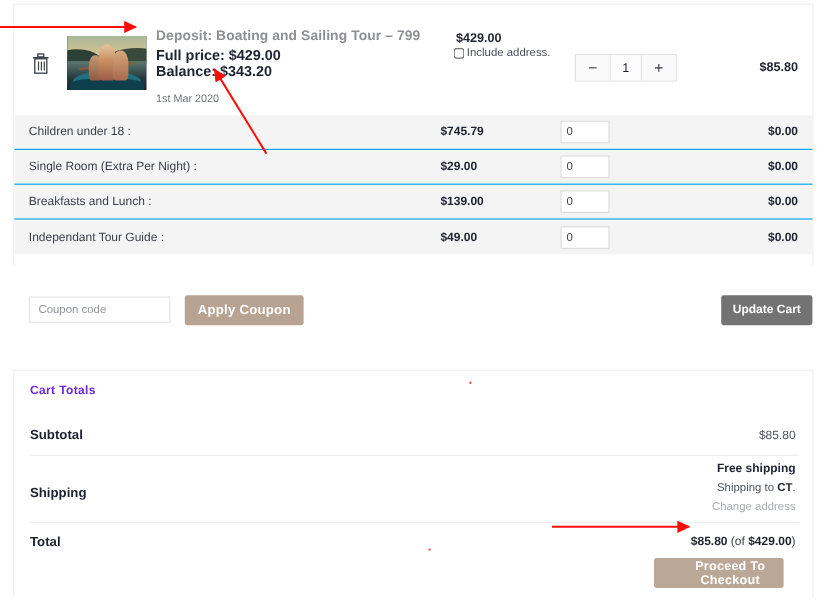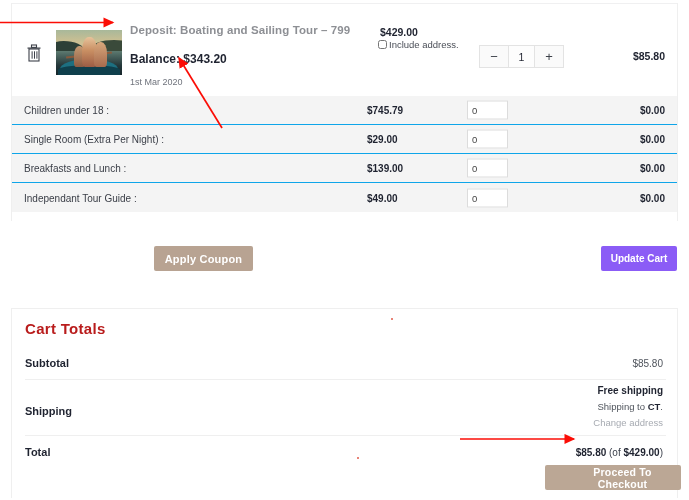--- a/index.html
+++ b/index.html
@@ -176,35 +176,35 @@
     position: absolute; left: 154px; top: 246px;
     width: 99px; height: 25px;
     background: #b8a392; color: #ffffff; border: none;
     font-size: 11px; font-weight: 700; letter-spacing: .2px;
     border-radius: 2px; cursor: pointer;
     font-family: "Liberation Sans", sans-serif;
   }
   .btn-update {
     position: absolute; left: 601px; top: 246px;
     width: 76px; height: 25px;
-    background: #8b5cf6; color: #ffffff; border: none;
+    background: #737373; color: #ffffff; border: none;
     font-size: 10px; font-weight: 700;
     border-radius: 2px; cursor: pointer;
     font-family: "Liberation Sans", sans-serif;
   }
 
   
   .totals {
     position: absolute; left: 11px; top: 308px;
     width: 667px; height: 190px;
     border: 1px solid #efefef; border-bottom: none; background: #fff;
   }
   .tot-head {
     position: absolute; left: 13px; top: 11px;
-    font-size: 15px; font-weight: 700; color: #b91c1c; letter-spacing: .3px;
+    font-size: 10px; font-weight: 700; color: #6d28d9; letter-spacing: .3px;
   }
   .tot-row-sub { position: absolute; left: 0; top: 37px; width: 100%; height: 33px; }
   .tot-label {
     position: absolute; left: 13px; top: 50%; transform: translateY(-50%);
     font-size: 11px; font-weight: 700; color: #1f2330;
   }
   .tot-value {
     position: absolute; right: 14px; top: 50%; transform: translateY(-50%);
     font-size: 10px; color: #4f545c;
   }
@@ -233,21 +233,21 @@
 
   .tot-row-total { position: absolute; left: 0; top: 126px; width: 100%; height: 33px; }
   .total-value {
     position: absolute; right: 14px; top: 50%; transform: translateY(-50%);
     font-size: 10px; color: #3a3f4a;
   }
   .total-value b { color: #1f2330; font-weight: 700; }
 
   .btn-checkout {
     position: absolute; left: 545px; top: 465px;
-    width: 136px; height: 25px;
+    width: 108px; height: 25px;
     background: #bba795; color: #ffffff; border: none;
     font-size: 10.5px; font-weight: 700; letter-spacing: .2px;
     border-radius: 2px; cursor: pointer;
     font-family: "Liberation Sans", sans-serif;
     padding-left: 25px;
   }
 
   
   .overlay { position: absolute; left: 0; top: 0; width: 689px; height: 500px; pointer-events: none; }
 
@@ -284,20 +284,21 @@
       <div class="water"></div>
         <div class="boat"></div>
         <div class="boat2"></div>
       <div class="oar"></div>
       <div class="p3"></div>
         <div class="p1"></div>
         <div class="p2"></div>
     </div>
 
     <div class="p-title">Deposit: Boating and Sailing Tour – 799</div>
+    <div class="p-full">Full price: $429.00</div>
     <div class="p-balance">Balance: $343.20</div>
     <div class="p-date">1st Mar 2020</div>
 
     <div class="p-price">$429.00</div>
 
     <label class="p-flight">
       <input type="checkbox" style="">
       <span>Include address.</span>
     </label>
 
@@ -336,20 +337,21 @@
     </div>
 
     <div class="ex-row">
       <div class="ex-name">Independant Tour Guide :</div>
       <div class="ex-price">$49.00</div>
       <input class="ex-input" value="0" style="">
       <div class="ex-total">$0.00</div>
     </div>
   </div>
 
+  <input class="coupon-input" placeholder="Coupon code" style="">
   <button class="btn-apply">Apply Coupon</button>
   <button class="btn-update">Update Cart</button>
 
   <div class="totals">
     <div class="tot-head">Cart Totals</div>
 
     <div class="tot-row-sub">
       <div class="tot-label">Subtotal</div>
       <div class="tot-value">$85.80</div>
     </div>

